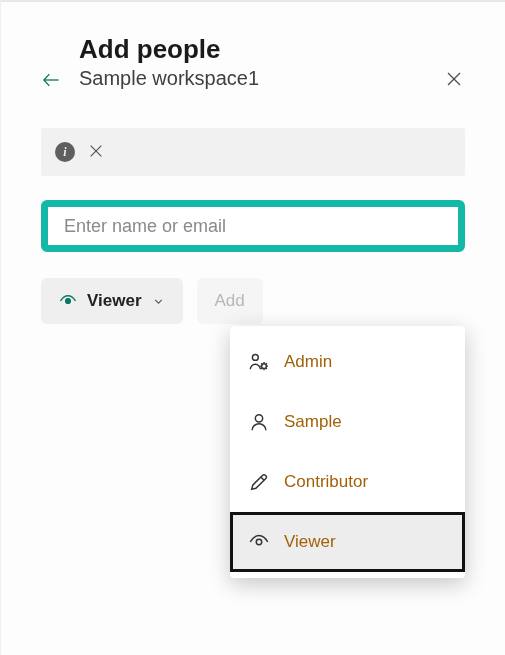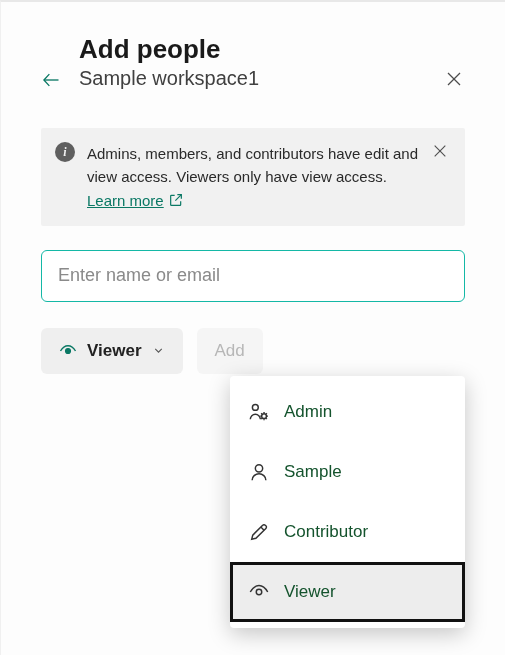--- a/index.html
+++ b/index.html
@@ -94,21 +94,21 @@
     .banner-close {
       width: 18px; height: 18px;
       display: flex; align-items: center; justify-content: center;
       cursor: pointer; color: #4d4d4d;
       flex-shrink: 0;
     }
     .input-wrap { margin-top: 24px; }
     .name-input {
       width: 100%;
       height: 52px;
-      border: 1px solid #14b8a6;
+      border: 7px solid #14b8a6;
       border-radius: 6px;
       font-size: 18px;
       padding: 0 16px;
       color: #333;
       outline: none;
     }
     .name-input::placeholder { color: #8a8a8a; }
     .action-row {
       margin-top: 26px;
       display: flex;
@@ -153,21 +153,21 @@
       box-shadow: 0 6px 22px rgba(0,0,0,0.22);
       padding: 6px 0;
     }
     .menu-item {
       height: 60px;
       padding: 0 18px;
       display: flex;
       align-items: center;
       gap: 14px;
       font-size: 17px;
-      color: #14532d;
+      color: #a16207;
       cursor: pointer;
     }
     .menu-item.selected {
       background: #ededed;
       outline: 3px solid #111;
       outline-offset: -3px;
     }
     .menu-item svg { flex-shrink: 0; }
   </style>
 </head>
@@ -189,30 +189,20 @@
     <div class="close-btn">
       <svg width="18" height="18" viewBox="0 0 24 24" fill="none" stroke="currentColor" stroke-width="1.6">
           <line x1="4" y1="4" x2="20" y2="20"></line>
           <line x1="20" y1="4" x2="4" y2="20"></line>
         </svg>
     </div>
   </div>
 
   <div class="info-banner">
     <div class="info-icon">i</div>
-    <div class="info-text">
-      <span>Admins, members, and contributors have edit and view access. Viewers only have view access. </span><a class="learn-link">
-          <span>Learn more </span>
-          <svg class="ext-icon" width="16" height="16" viewBox="0 0 24 24" fill="none" stroke="#0a7864" stroke-width="1.8">
-            <path d="M10 5 H5 a1 1 0 0 0 -1 1 V19 a1 1 0 0 0 1 1 H18 a1 1 0 0 0 1 -1 V14"></path>
-            <polyline points="14 4 20 4 20 10"></polyline>
-            <line x1="20" y1="4" x2="11" y2="13"></line>
-          </svg>
-        </a>
-    </div>
     <div class="banner-close">
       <svg width="16" height="16" viewBox="0 0 24 24" fill="none" stroke="currentColor" stroke-width="1.6">
           <line x1="4" y1="4" x2="20" y2="20"></line>
           <line x1="20" y1="4" x2="4" y2="20"></line>
         </svg>
     </div>
   </div>
 
   <div class="input-wrap">
     <input class="name-input" type="text" placeholder="Enter name or email" style="">

